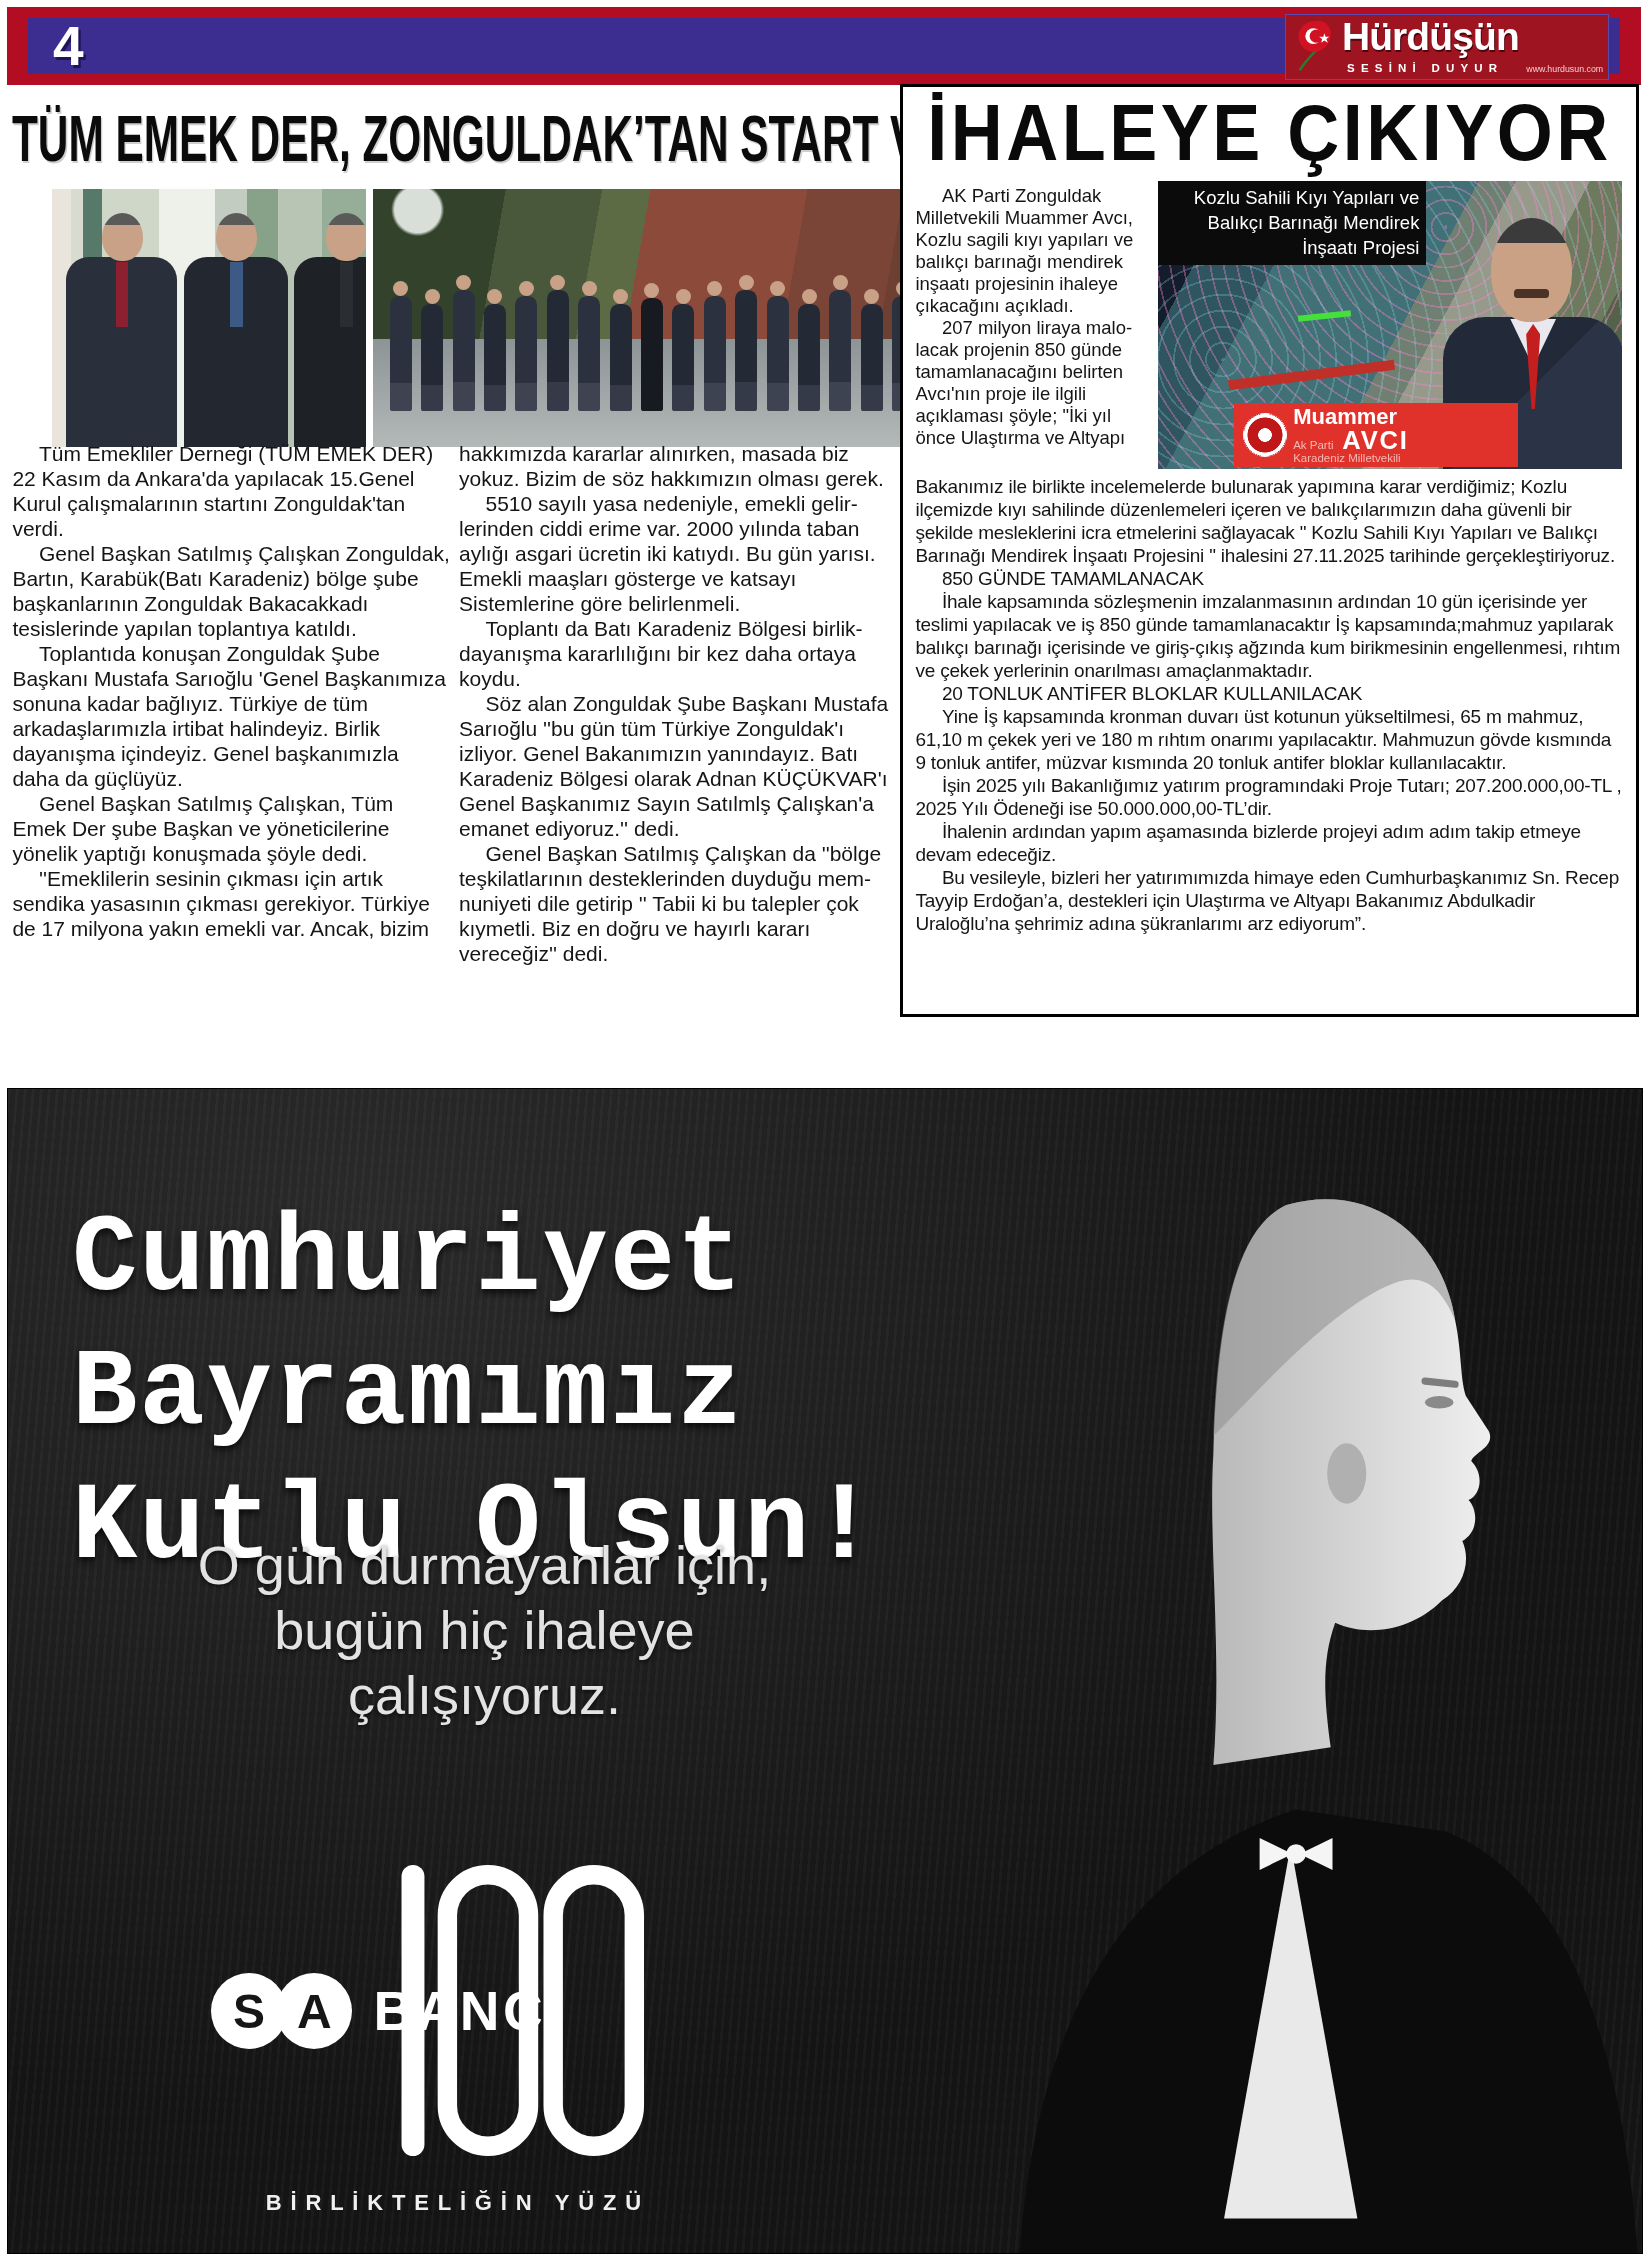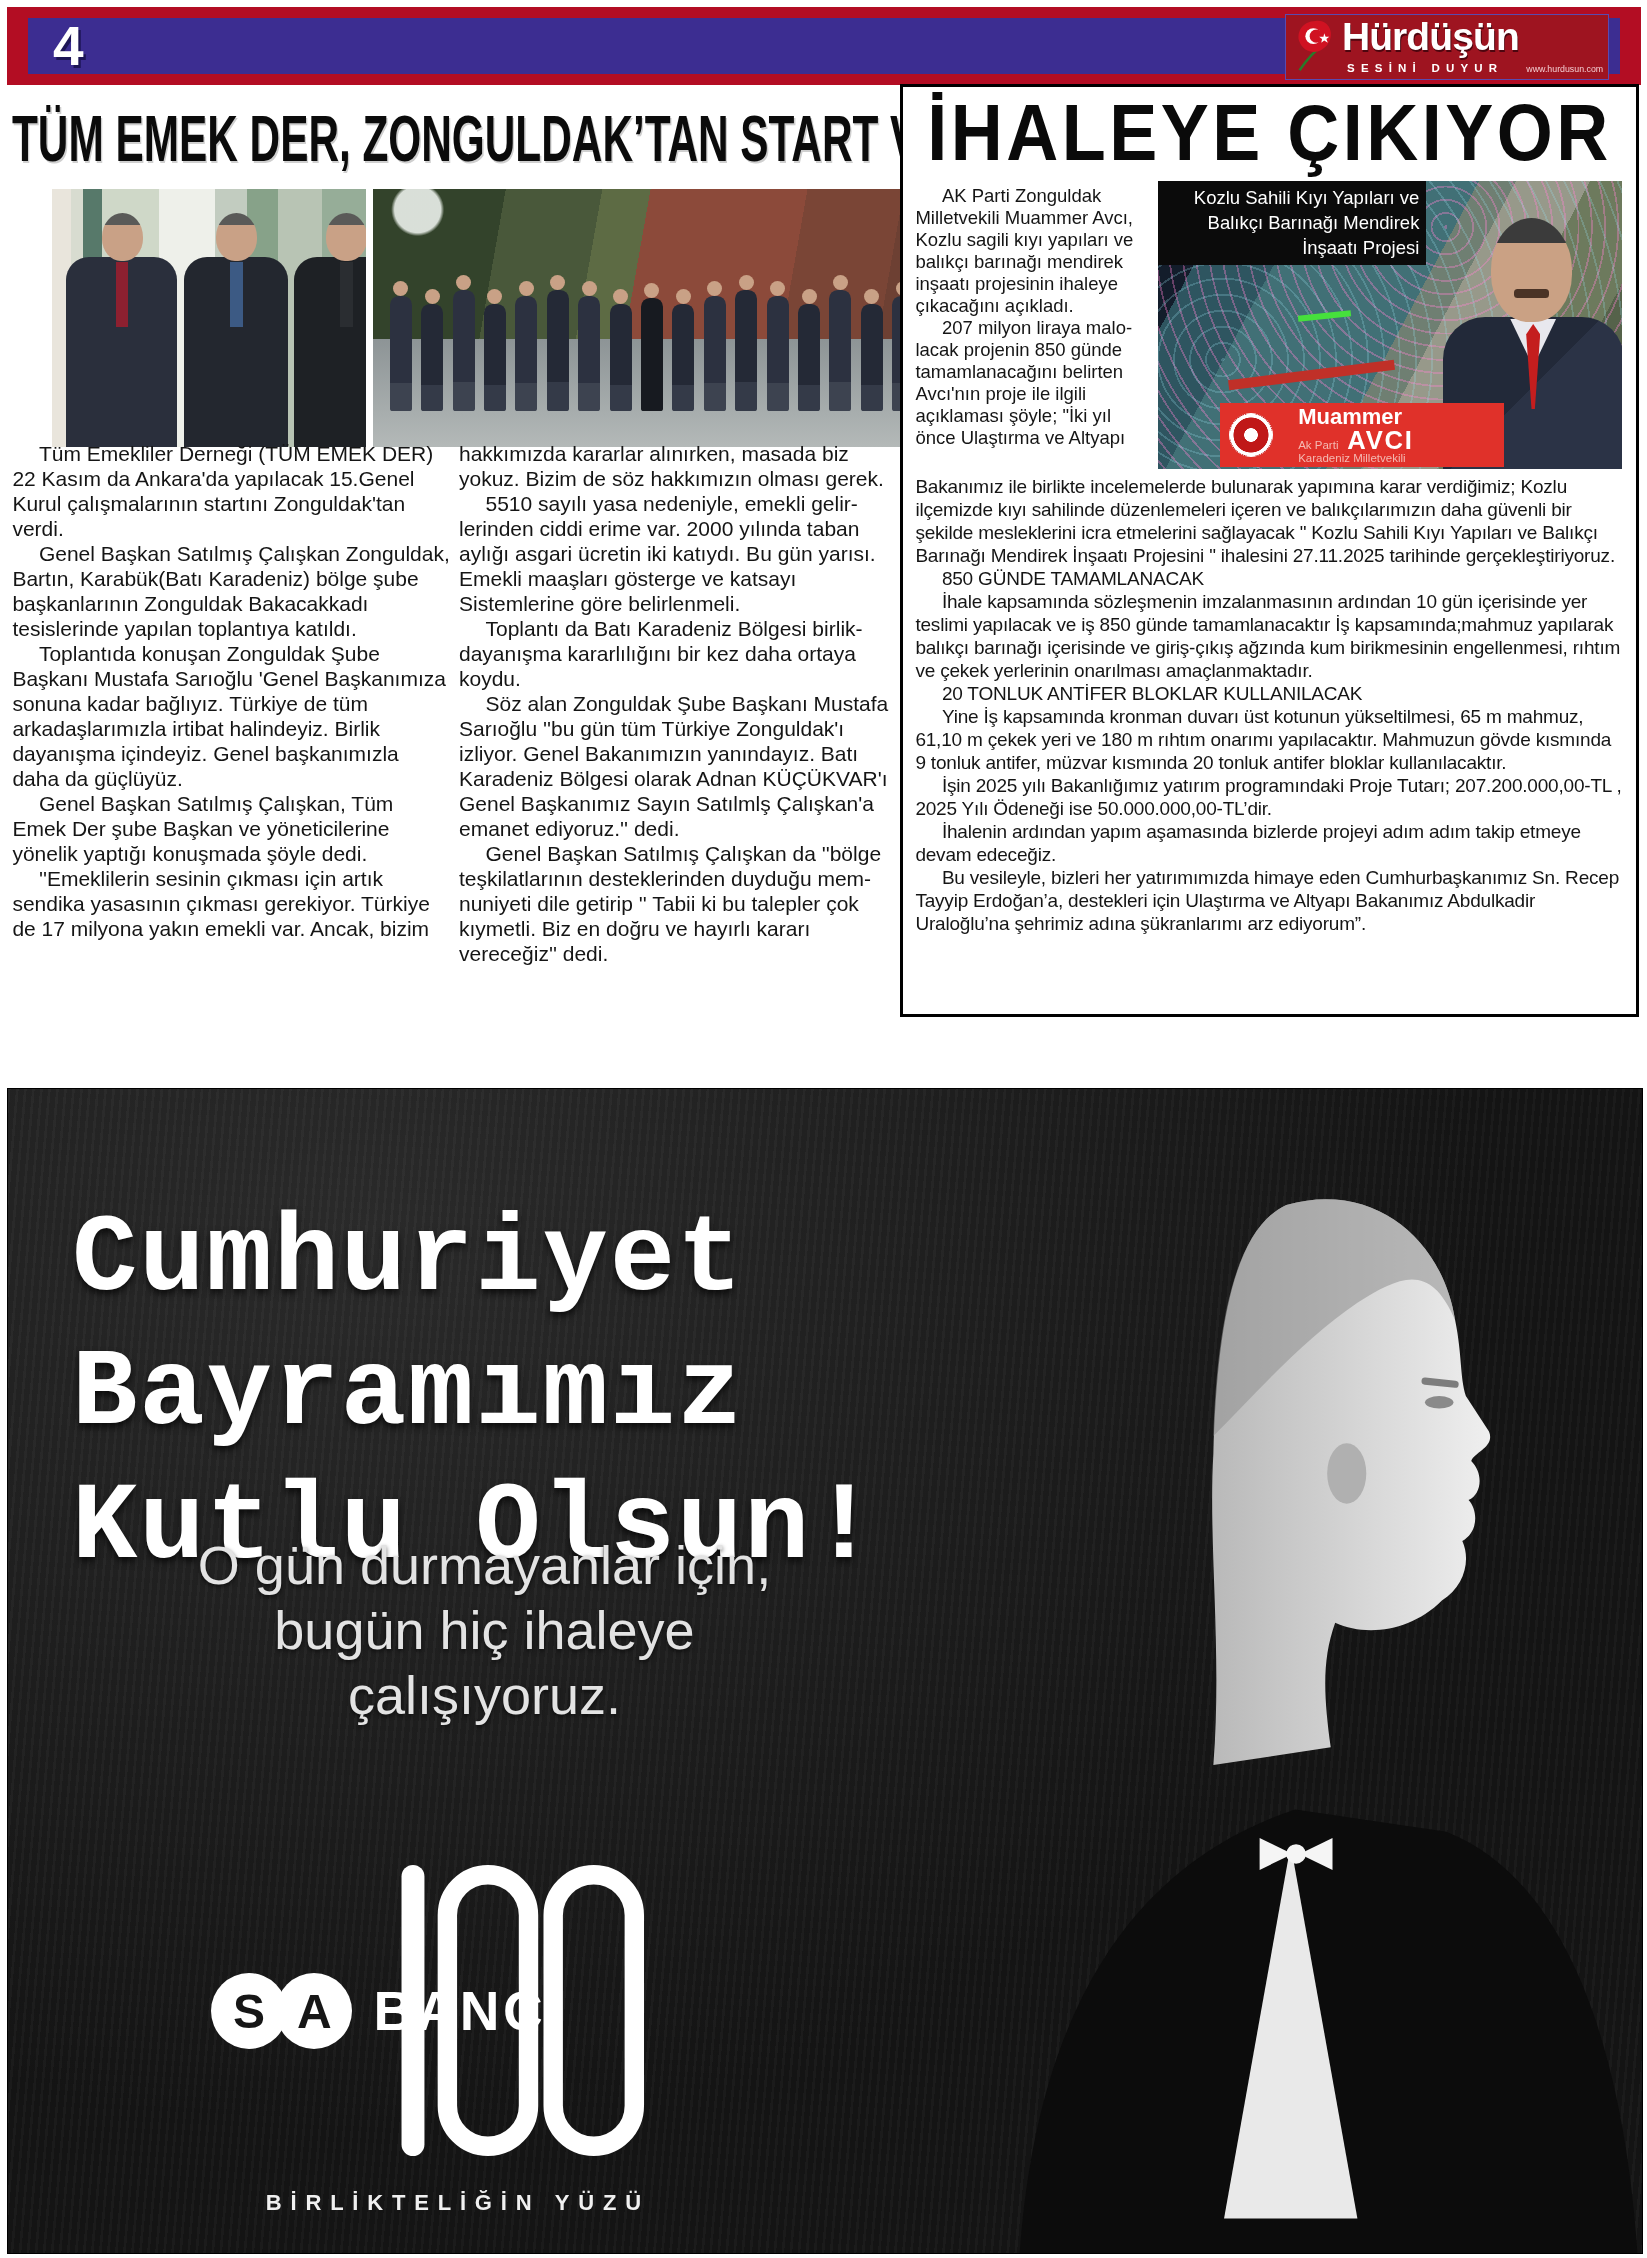--- a/index.html
+++ b/index.html
@@ -85,22 +85,22 @@
   .mp-head{position:absolute;left:48px;top:14px;width:81px;height:104px;border-radius:50% 50% 46% 46%;
            background:linear-gradient(#3b3b3b 0 24%,#caa184 24%);}
   .mp-head::after{content:"";position:absolute;left:23px;top:71px;width:35px;height:8.8px;
                   background:#4a3326;border-radius:3.5px;}
   .mp-body{position:absolute;left:0;bottom:0;width:181px;height:152px;border-radius:42px 42px 0 0;
            background:linear-gradient(135deg,#222939 0 48%,#2b3346 48%);}
   .mp-shirt{position:absolute;left:67px;top:1.8px;width:46px;height:48px;background:#e8e8ee;
             clip-path:polygon(50% 100%,0 0,100% 0);}
   .mp-tie{position:absolute;left:83px;top:7px;width:14px;height:85px;background:#c41e1e;
           clip-path:polygon(50% 0,100% 12%,62% 100%,38% 100%,0 12%);}
-  .avci-badge{position:absolute;left:62px;bottom:1.8px;width:284px;height:64px;background:#e0312a;
-              display:flex;align-items:center;gap:25px;padding:1.8px 8.8px;box-sizing:border-box;z-index:4;}
+  .avci-badge{position:absolute;left:76px;bottom:1.8px;width:284px;height:64px;background:#e0312a;
+              display:flex;align-items:center;gap:6px;padding:1.8px 8.8px;box-sizing:border-box;z-index:4;}
   .emblem{width:42px;height:42px;border-radius:50%;flex:0 0 auto;border:1.8px dotted #fff;
           background:radial-gradient(circle,#fff 0 22%,#c01818 24% 58%,#fff 60% 70%,#c01818 72%);}
   .badge-text{line-height:1;}
   .b-first{font-size:22px;font-weight:bold;color:#fff;}
   .b-row{display:flex;align-items:baseline;gap:8.8px;}
   .b-party{font-size:11.5px;color:#f4b9b2;}
   .b-last{font-size:25.6px;font-weight:bold;color:#fff;letter-spacing:1.8px;}
   .b-title{font-size:11.5px;color:#f4b9b2;}
   .ra-body{position:absolute;left:12.4px;top:388px;width:709px;bottom:7px;overflow:hidden;
            font-size:19px;line-height:23px;letter-spacing:-0.2px;}

